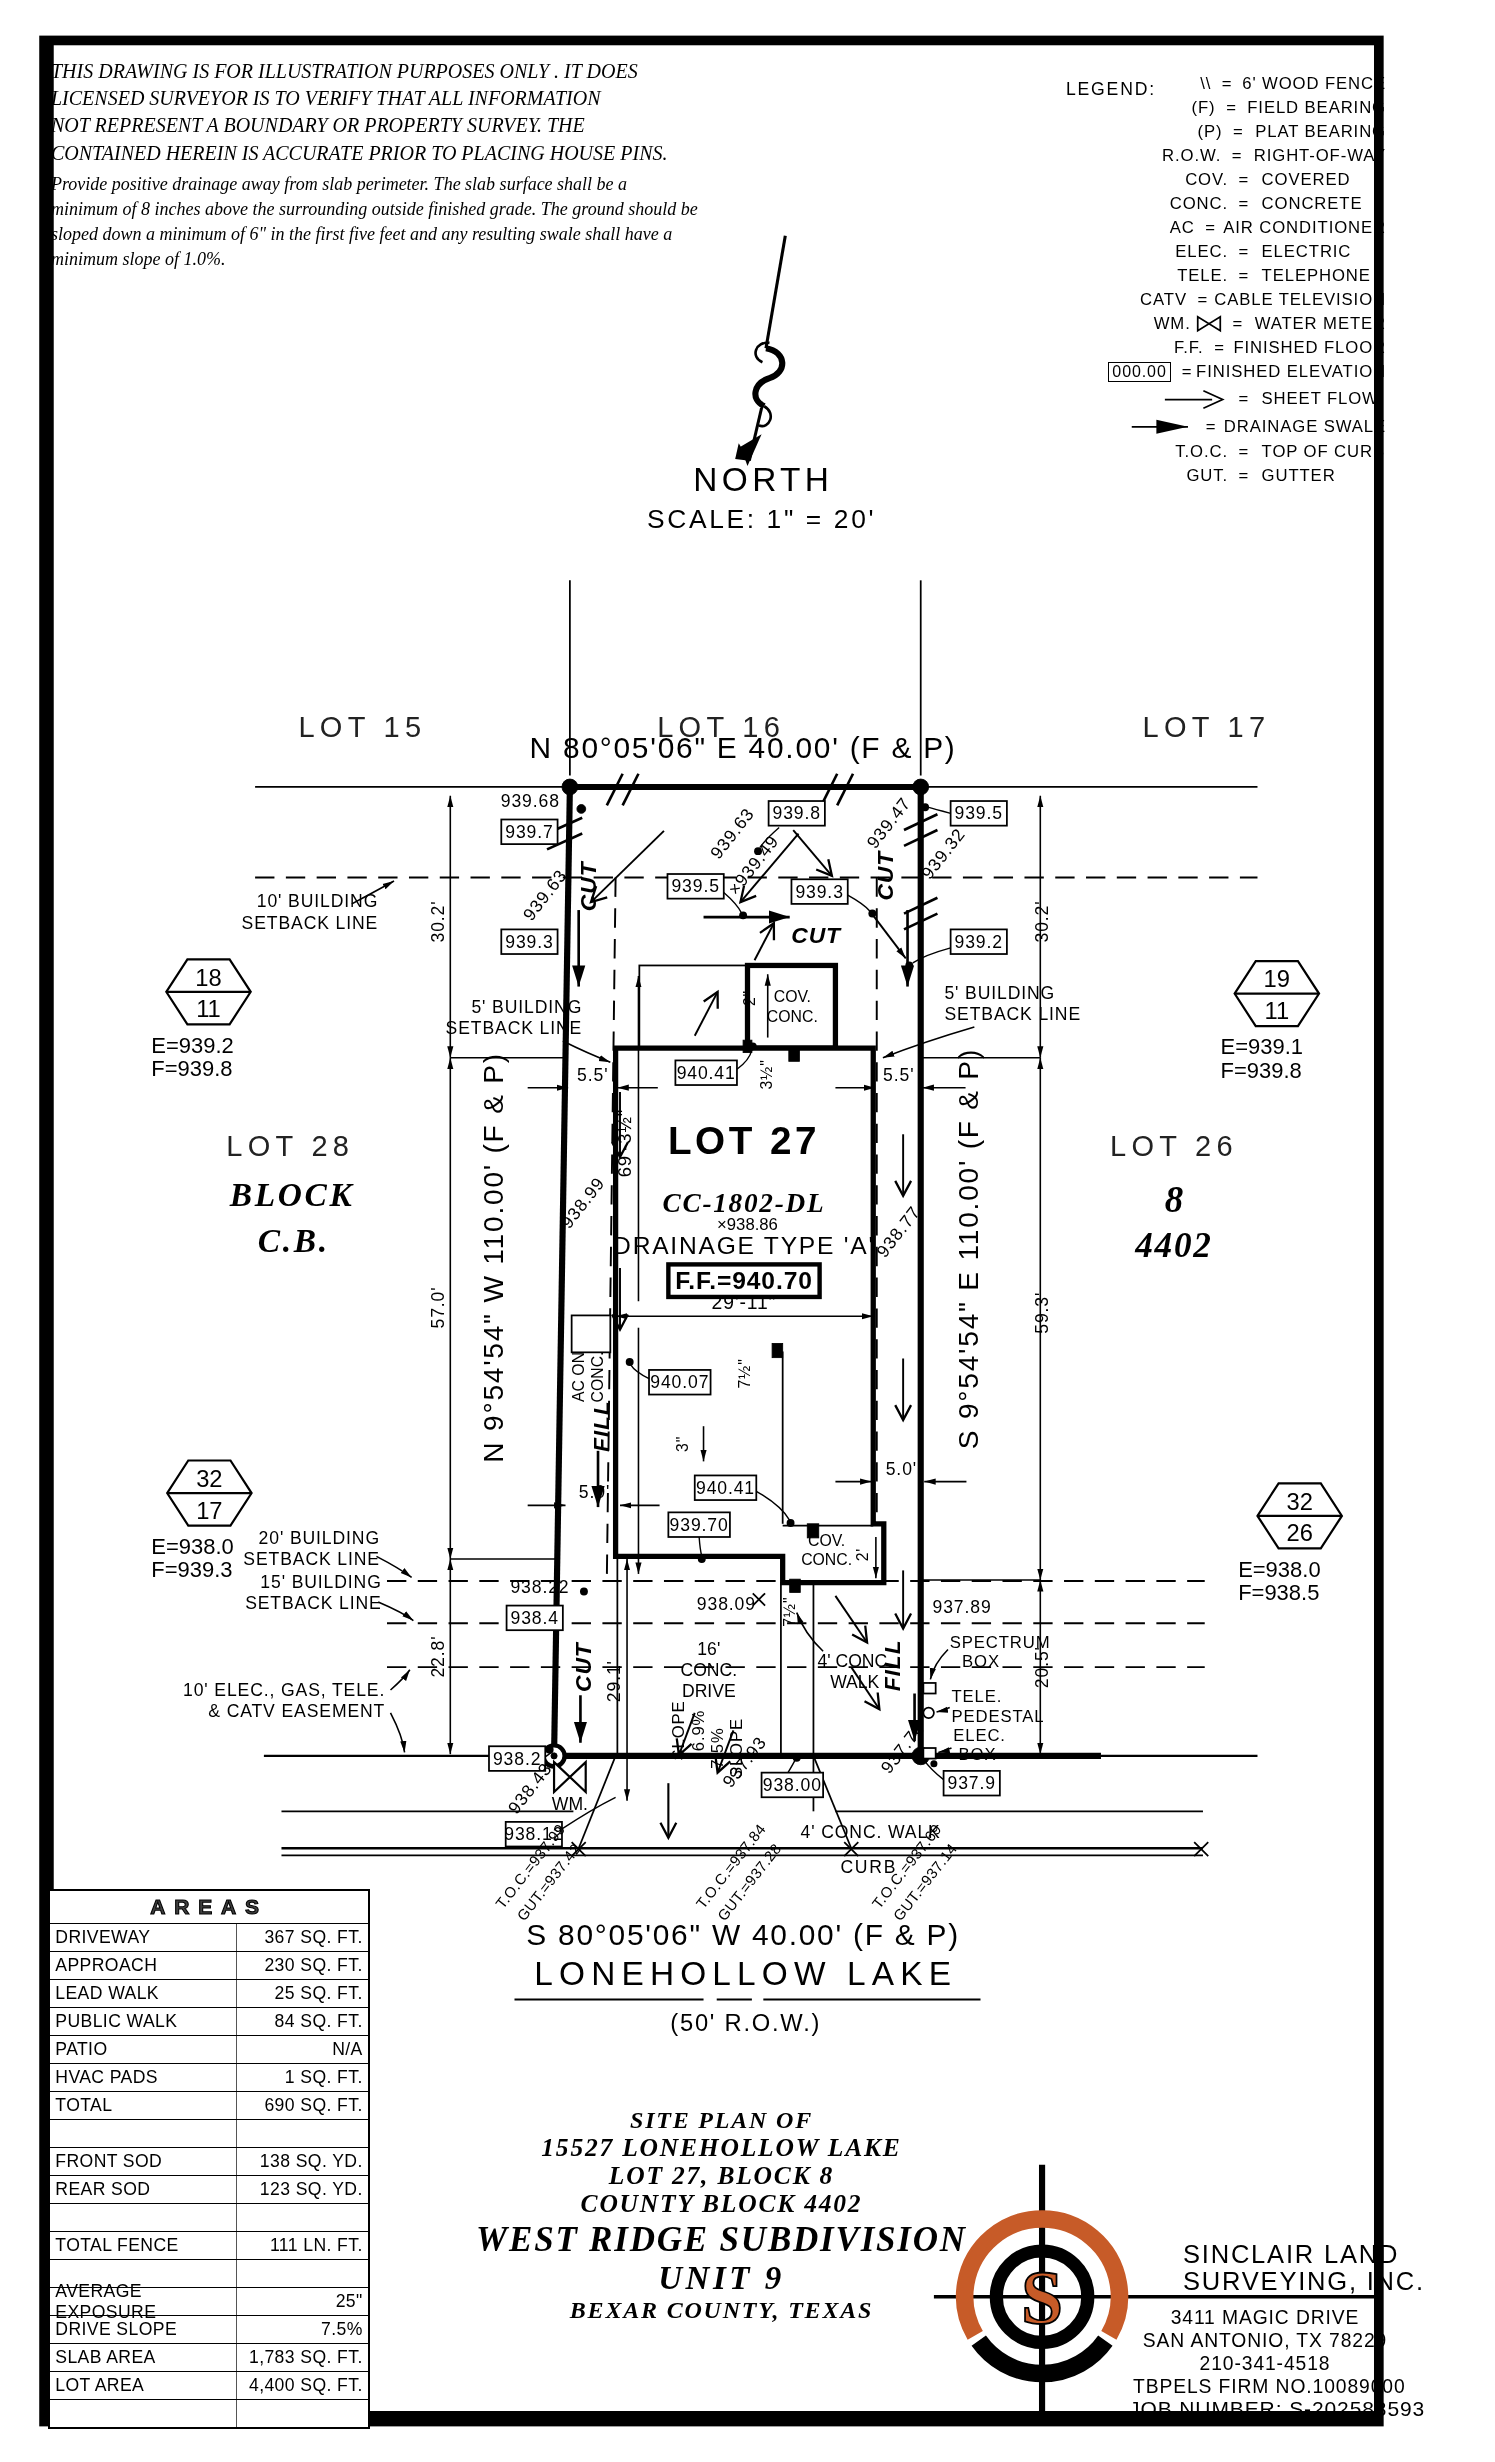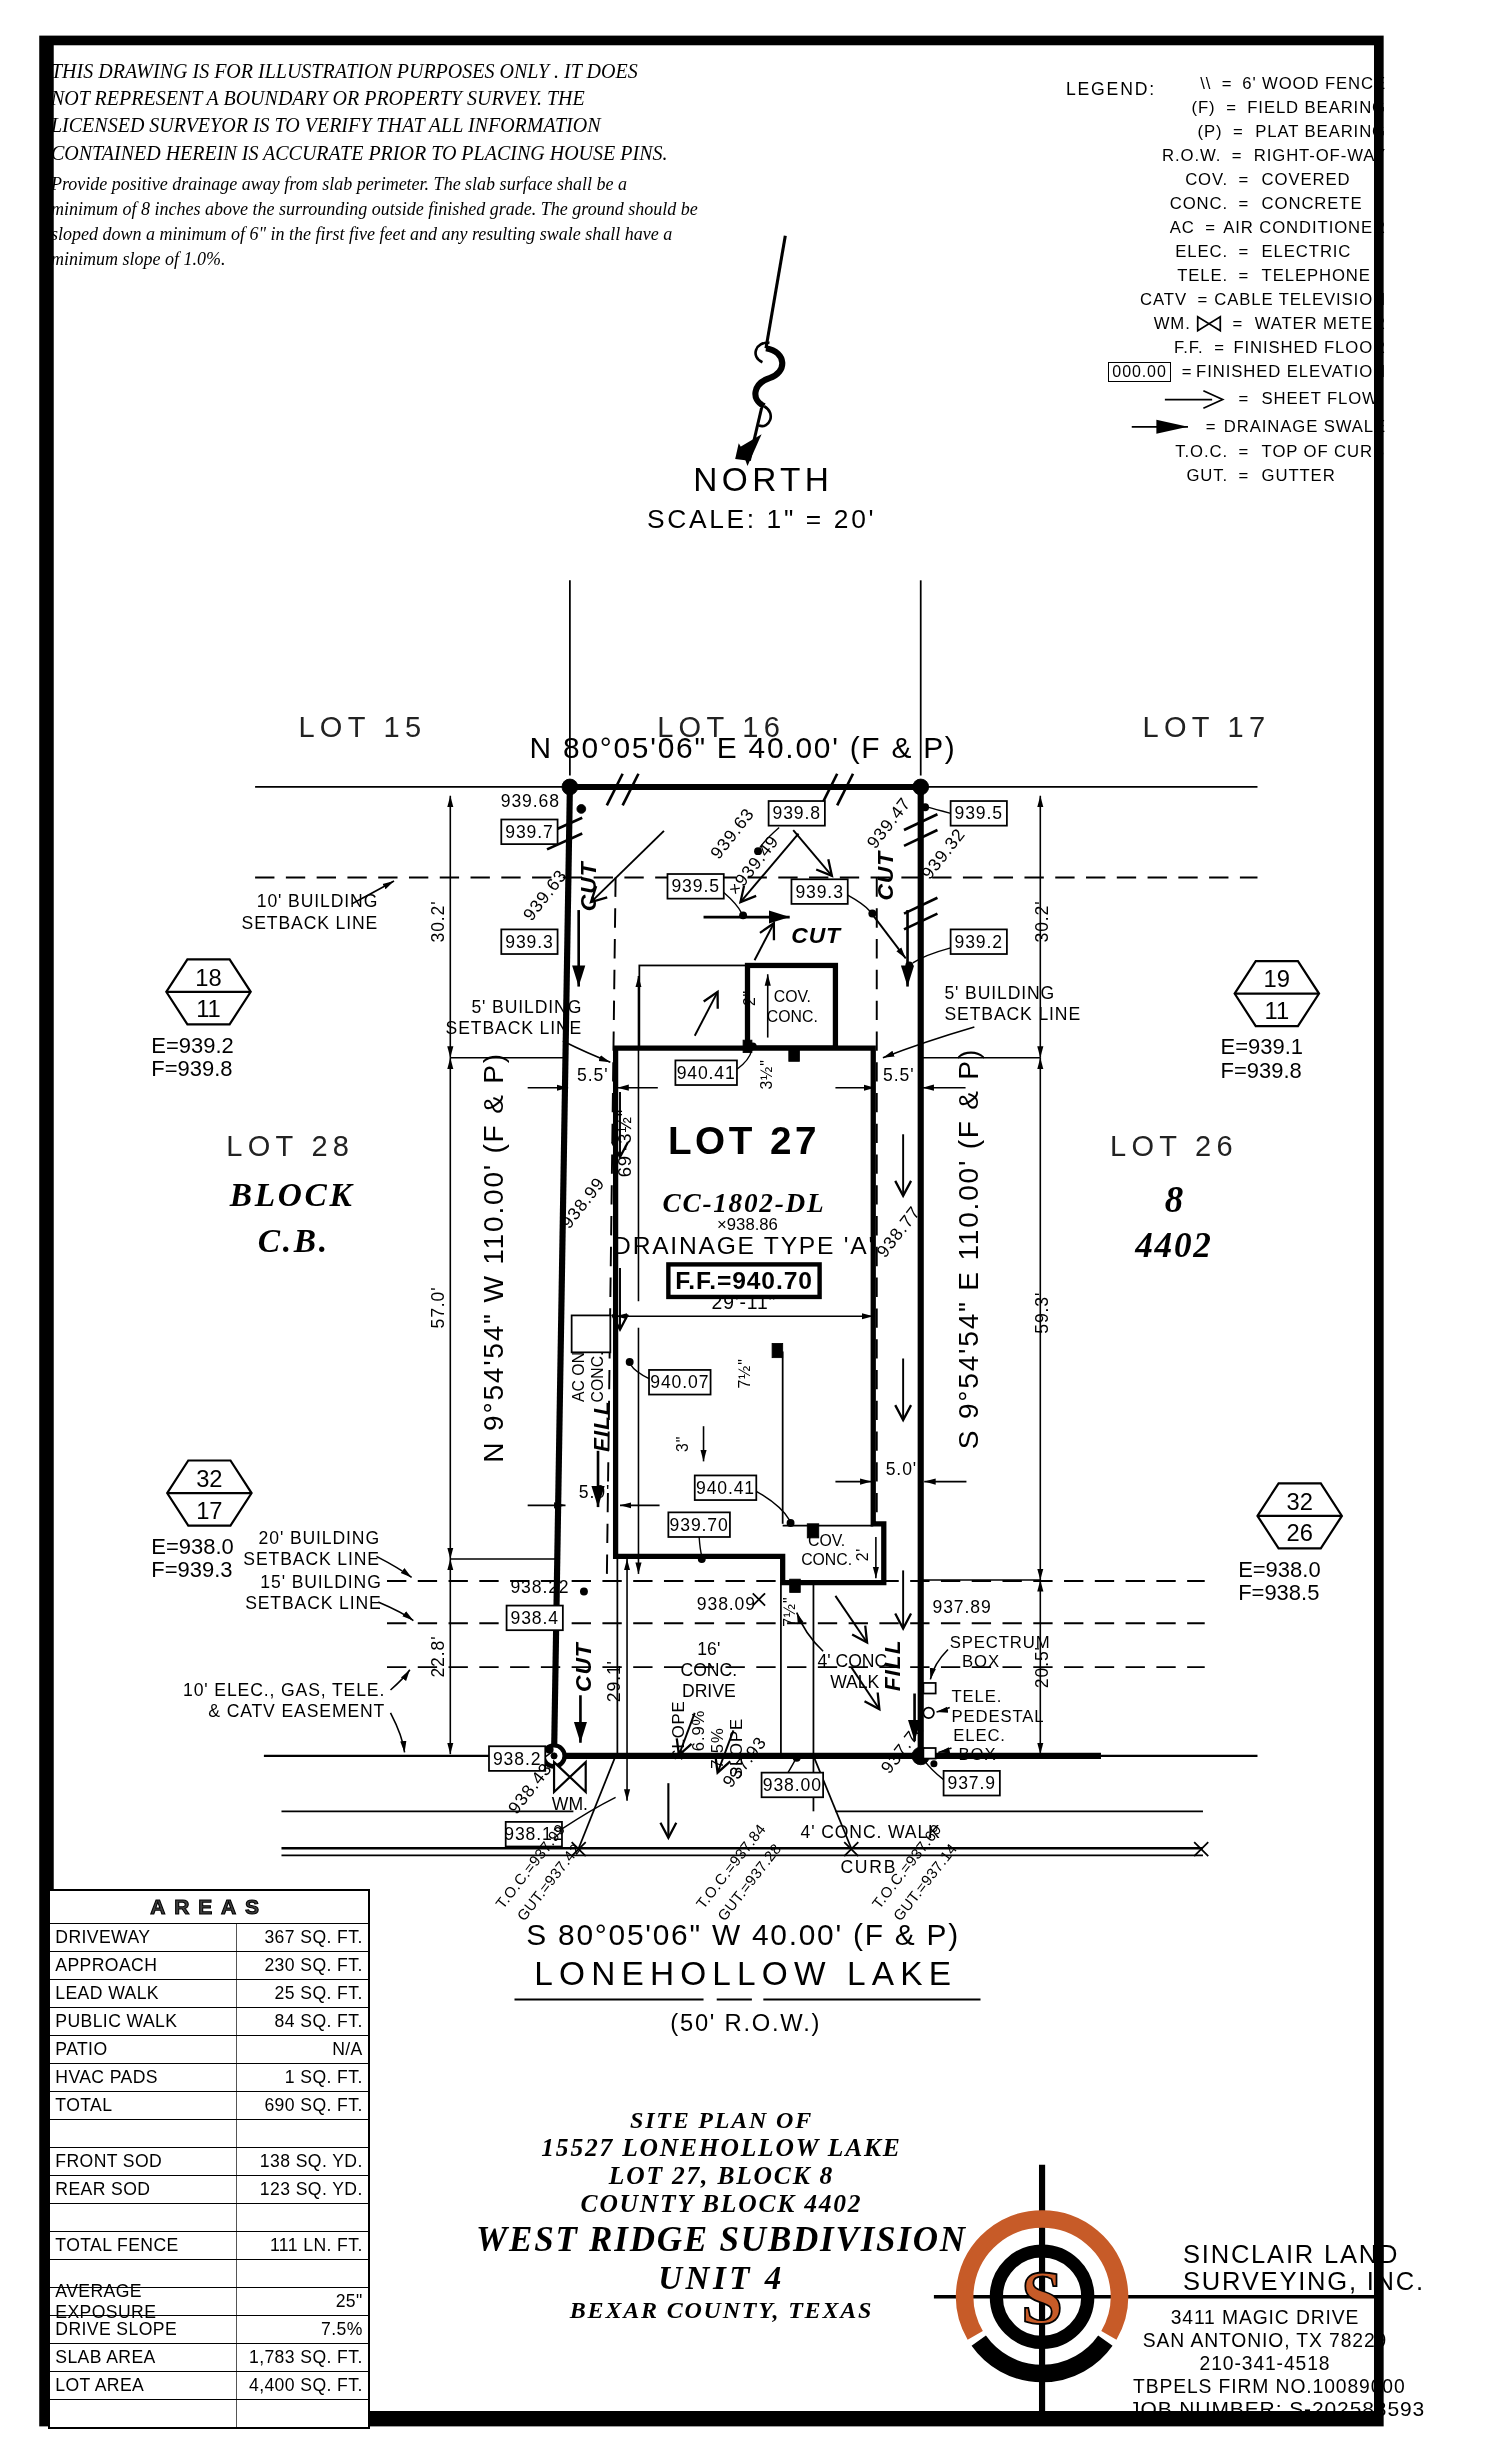--- a/index.html
+++ b/index.html
@@ -488,22 +488,22 @@
     <path d="M1109,2656 A88,88 0 1 1 1261,2656" fill="none" stroke="#C75B28" stroke-width="20"></path>
     <path d="M1257,2662 A88,88 0 0 1 1113,2662" fill="none" stroke="#000" stroke-width="20"></path>
     <circle cx="1185" cy="2612" r="52" fill="none" stroke="#000" stroke-width="15"></circle>
     <text x="1185" y="2642" font-size="86" font-weight="bold" font-family="Liberation Serif,serif" fill="#C75B28" stroke="#000" stroke-width="2" text-anchor="middle">S</text>
   </g>
 </svg>
 
 <div class="overlay" style="left:51px;top:58px;">
   <div class="disc1">
     <div>THIS DRAWING IS FOR ILLUSTRATION PURPOSES ONLY . IT DOES</div>
+    <div>LICENSED SURVEYOR IS TO VERIFY THAT ALL INFORMATION</div>
     <div>NOT REPRESENT A BOUNDARY OR PROPERTY SURVEY. THE</div>
-    <div>LICENSED SURVEYOR IS TO VERIFY THAT ALL INFORMATION</div>
     <div>CONTAINED HEREIN IS ACCURATE PRIOR TO PLACING HOUSE PINS.</div>
   </div>
   <div class="disc2">
     <div>Provide positive drainage away from slab perimeter. The slab surface shall be a</div>
     <div>minimum of 8 inches above the surrounding outside finished grade. The ground should be</div>
     <div>sloped down a minimum of 6" in the first five feet and any resulting swale shall have a</div>
     <div>minimum slope of 1.0%.</div>
   </div>
 </div>
 
@@ -688,21 +688,21 @@
         <span class="aval"></span>
       </div>
 </div>
 
 <div class="overlay tb" style="left:449px;top:2107px;">
   <div class="tb-l1">SITE PLAN OF</div>
   <div class="tb-l2">15527 LONEHOLLOW LAKE</div>
   <div class="tb-l3">LOT 27, BLOCK 8</div>
   <div class="tb-l4">COUNTY BLOCK 4402</div>
   <div class="tb-l5">WEST RIDGE SUBDIVISION</div>
-  <div class="tb-l6">UNIT 4</div>
+  <div class="tb-l6">UNIT 9</div>
   <div class="tb-l7">BEXAR COUNTY, TEXAS</div>
 </div>
 
 <div class="overlay firm-name" style="left:1159px;top:2241px;">
   <div>SINCLAIR LAND</div>
   <div>SURVEYING, INC.</div>
 </div>
 <div class="overlay firm-addr" style="left:1133px;top:2306px;">
   <div>3411 MAGIC DRIVE</div>
   <div>SAN ANTONIO, TX 78229</div>

